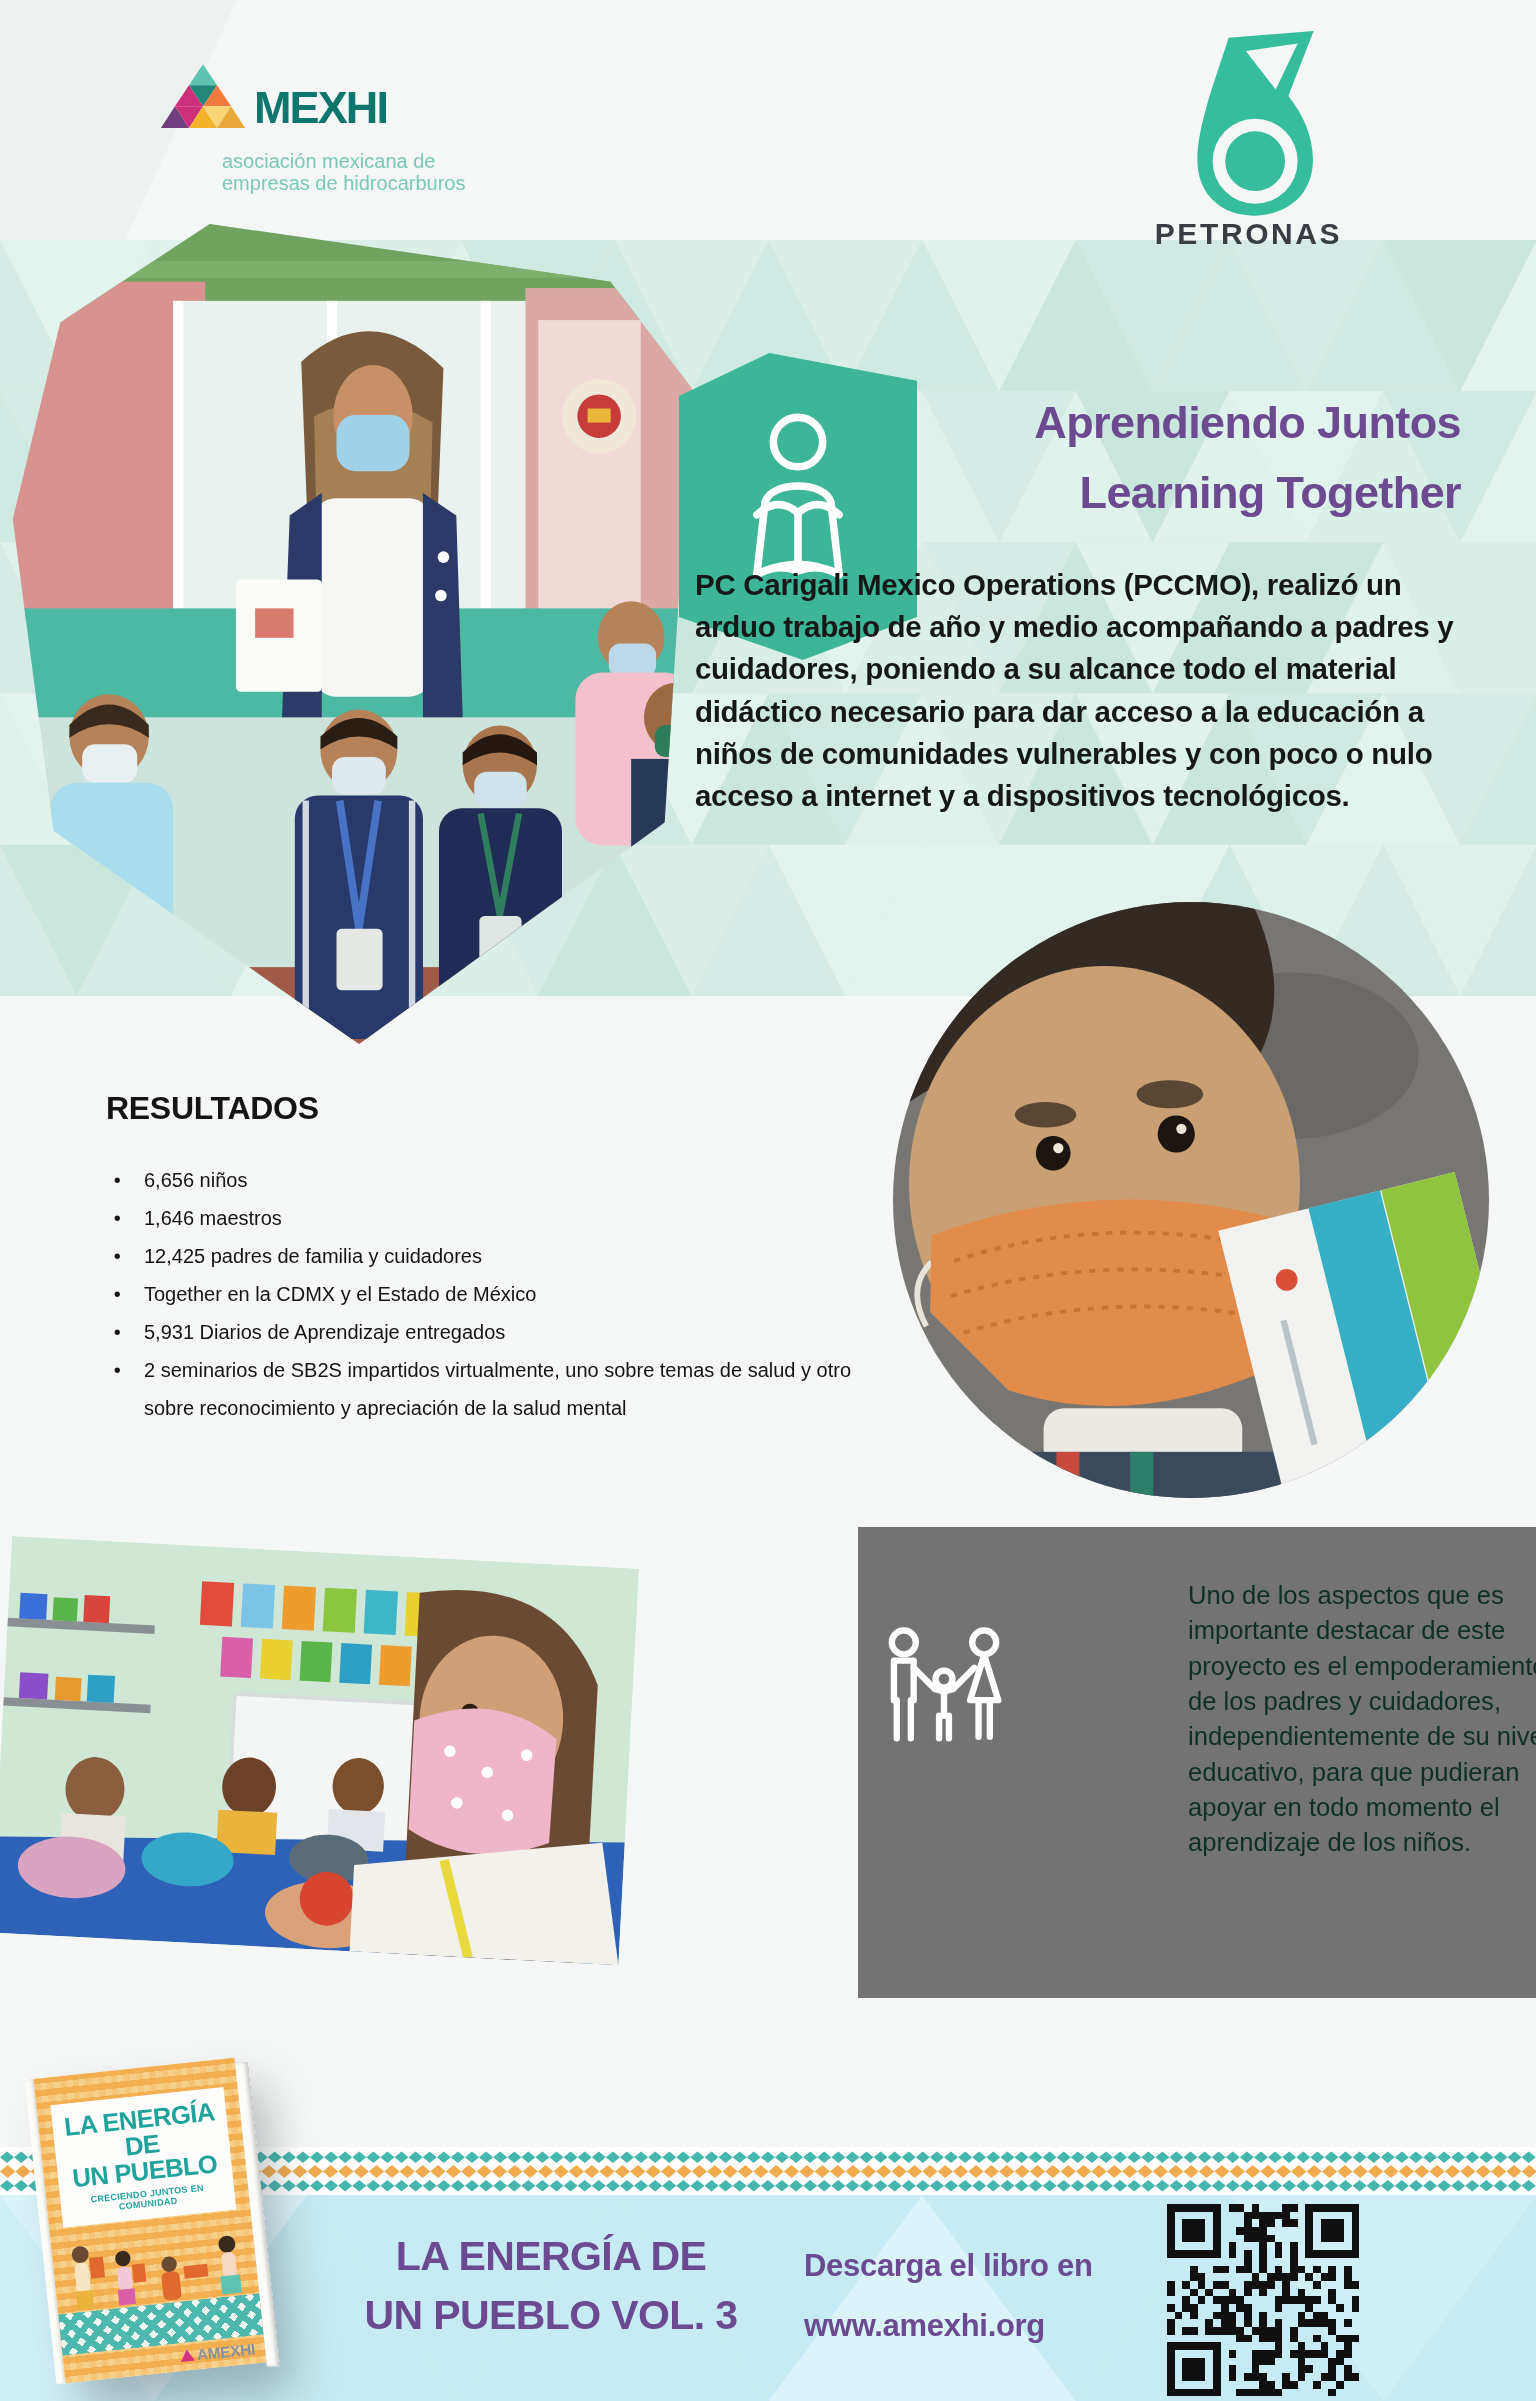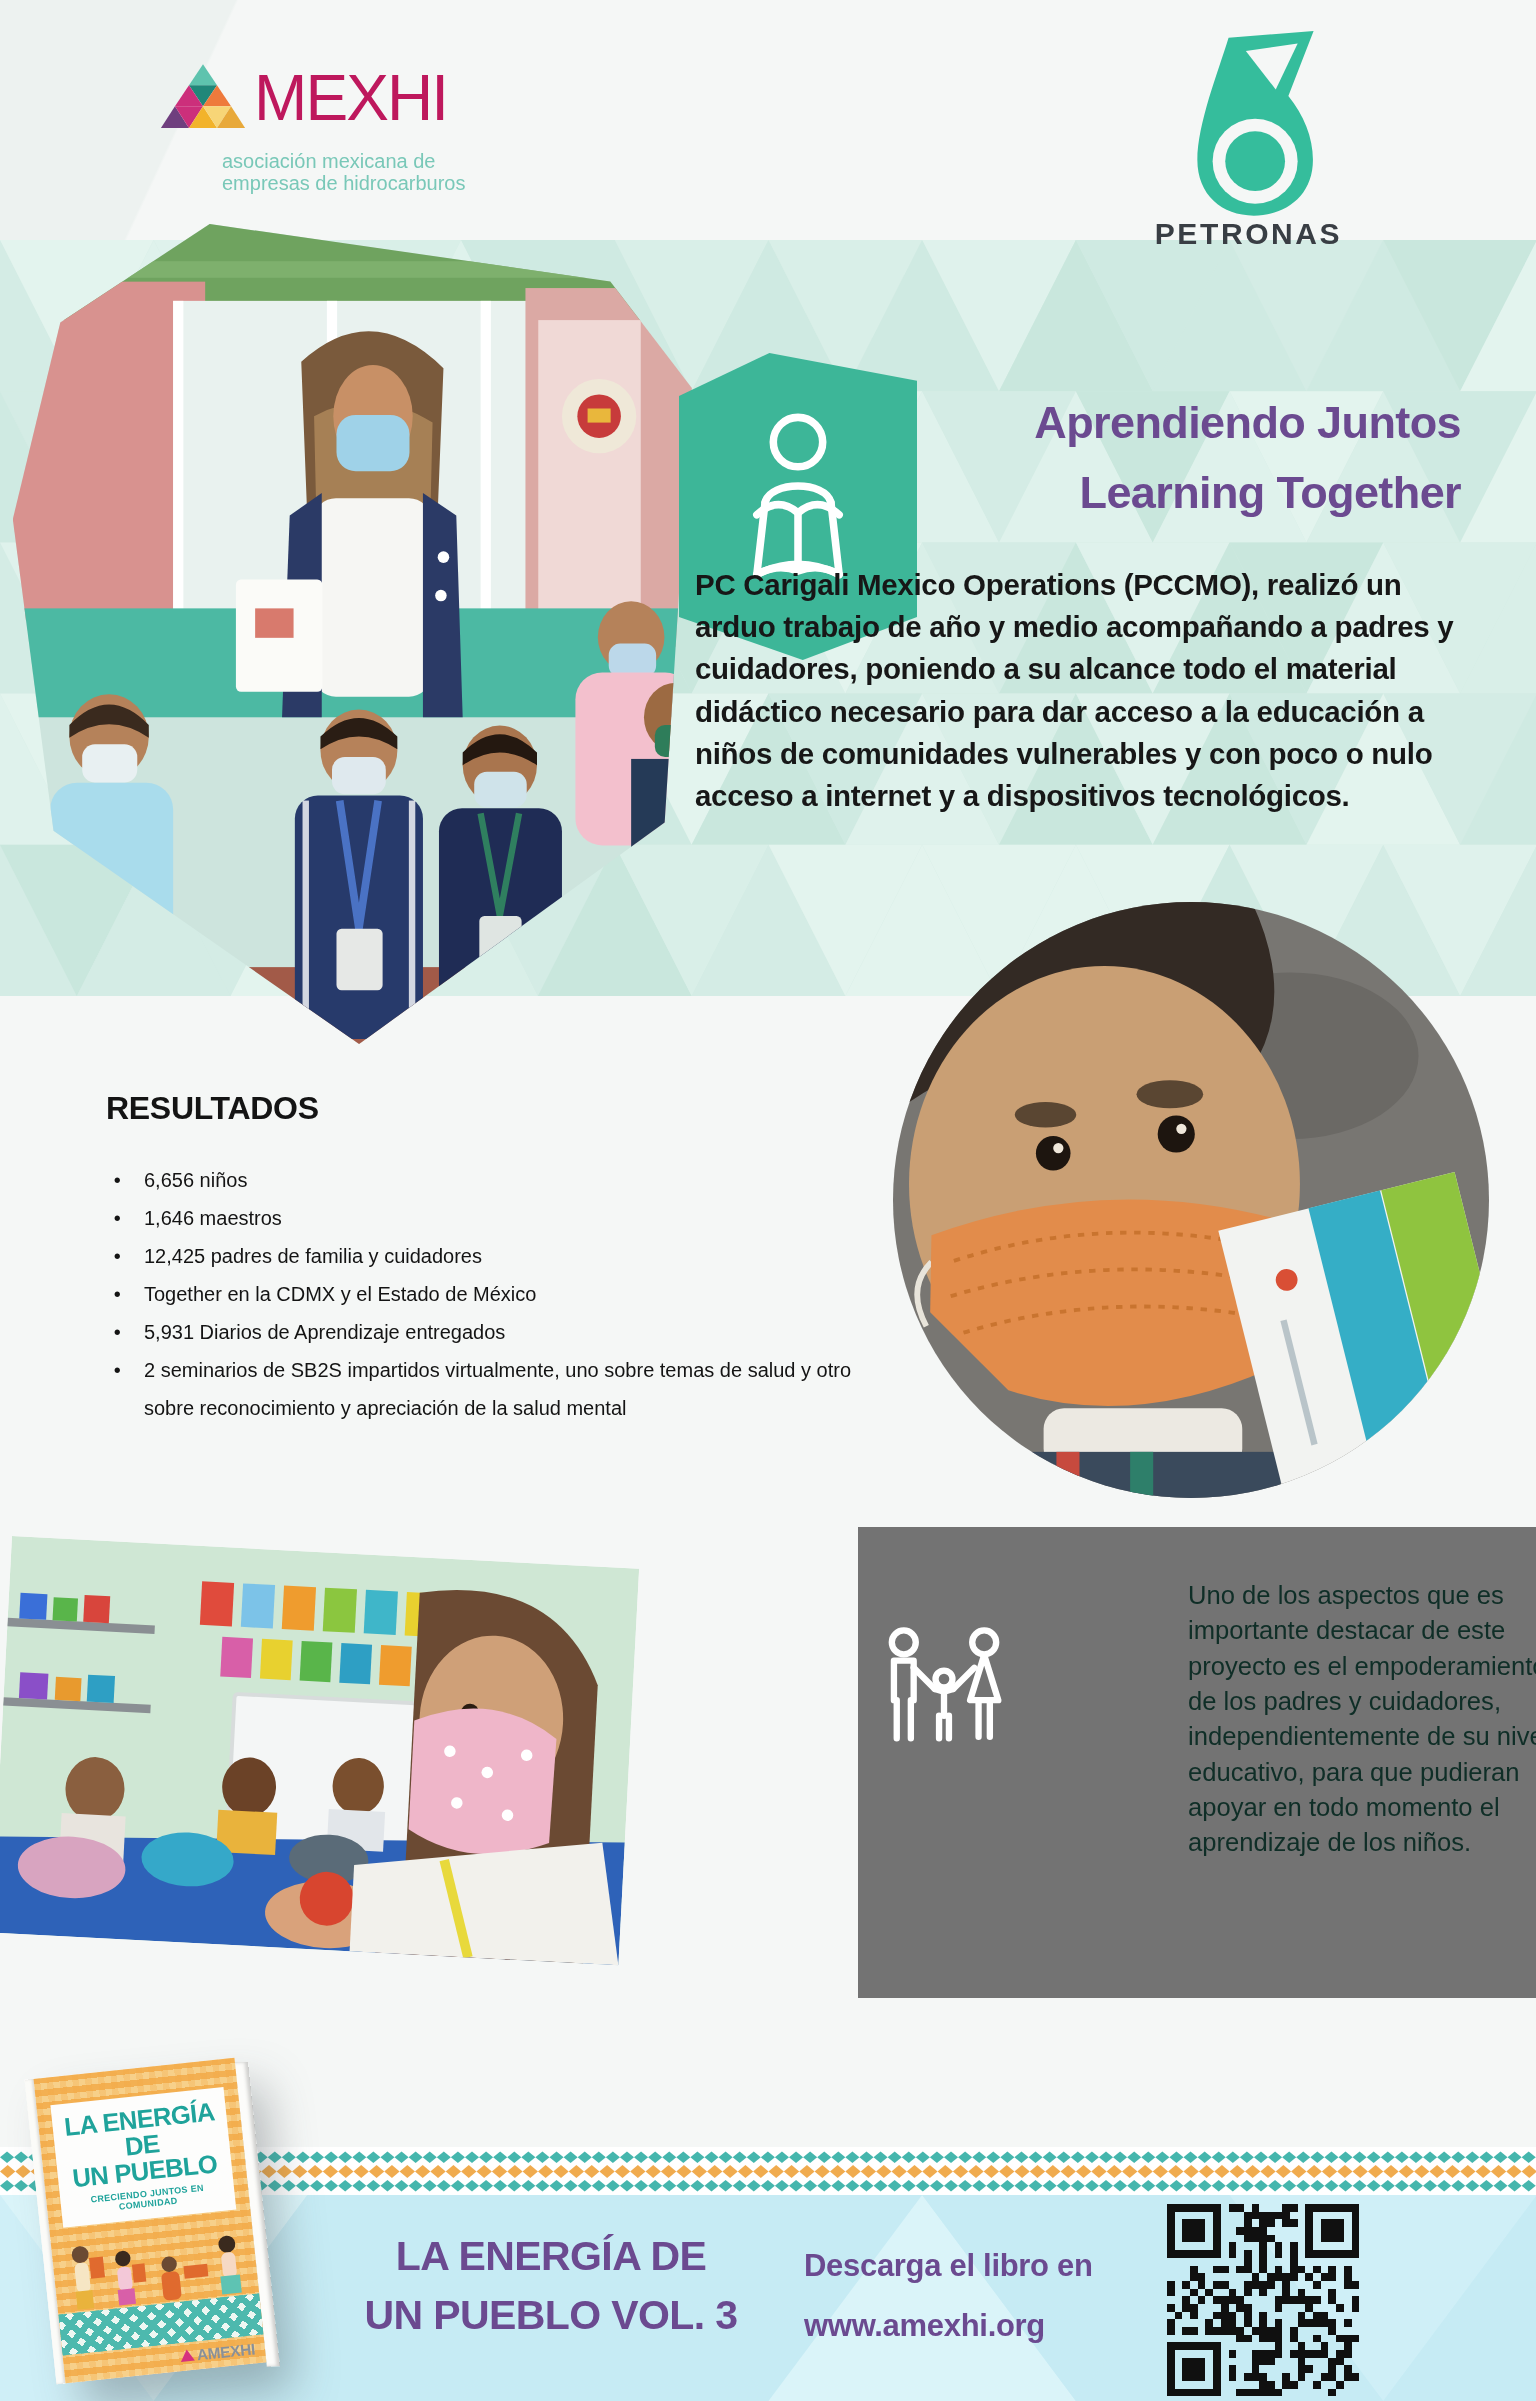--- a/index.html
+++ b/index.html
@@ -13,21 +13,21 @@
   .band-mint svg{display:block;width:100%;height:100%;}
   .zigzag-band{position:absolute;left:0;top:2147px;width:1537px;height:49px;background:#ffffff;}
   .zigzag-band svg{display:block;width:100%;height:100%;}
   .band-blue{position:absolute;left:0;top:2195px;width:1537px;height:206px;background:#c9ecf5;}
   .band-blue svg{display:block;width:100%;height:100%;}
 
   
   .amexhi{position:absolute;left:152px;top:64px;width:359px;}
   .amexhi-row{display:flex;align-items:flex-end;}
   .amexhi-row svg{display:block;}
-  .amexhi-word{font-size:64px;font-weight:400;color:#be185d;letter-spacing:-1.9px;line-height:.92;}
+  .amexhi-word{font-size:45px;font-weight:700;color:#0f766e;letter-spacing:-1.9px;line-height:.92;}
   .amexhi-tag{margin-left:70px;margin-top:22px;color:#79c8b8;font-size:20px;line-height:1.12;font-weight:400;}
   .petronas{position:absolute;left:1098px;top:31px;width:301px;text-align:center;}
   .petronas svg{display:block;margin:0 auto;}
   .petronas-word{margin-top:0;font-size:30px;font-weight:800;color:#393e44;letter-spacing:2.6px;}
 
   
   .photo-main{position:absolute;left:12.8px;top:224px;width:679px;height:820px;
     clip-path:polygon(29% 0%,88% 7%,100% 20%,96% 73%,51% 100%,6% 74%,0% 36%,7% 12%);}
   .photo-main svg{display:block;width:100%;height:100%;}
   .badge{position:absolute;left:679px;top:353px;width:238px;height:307px;background:#3db698;

